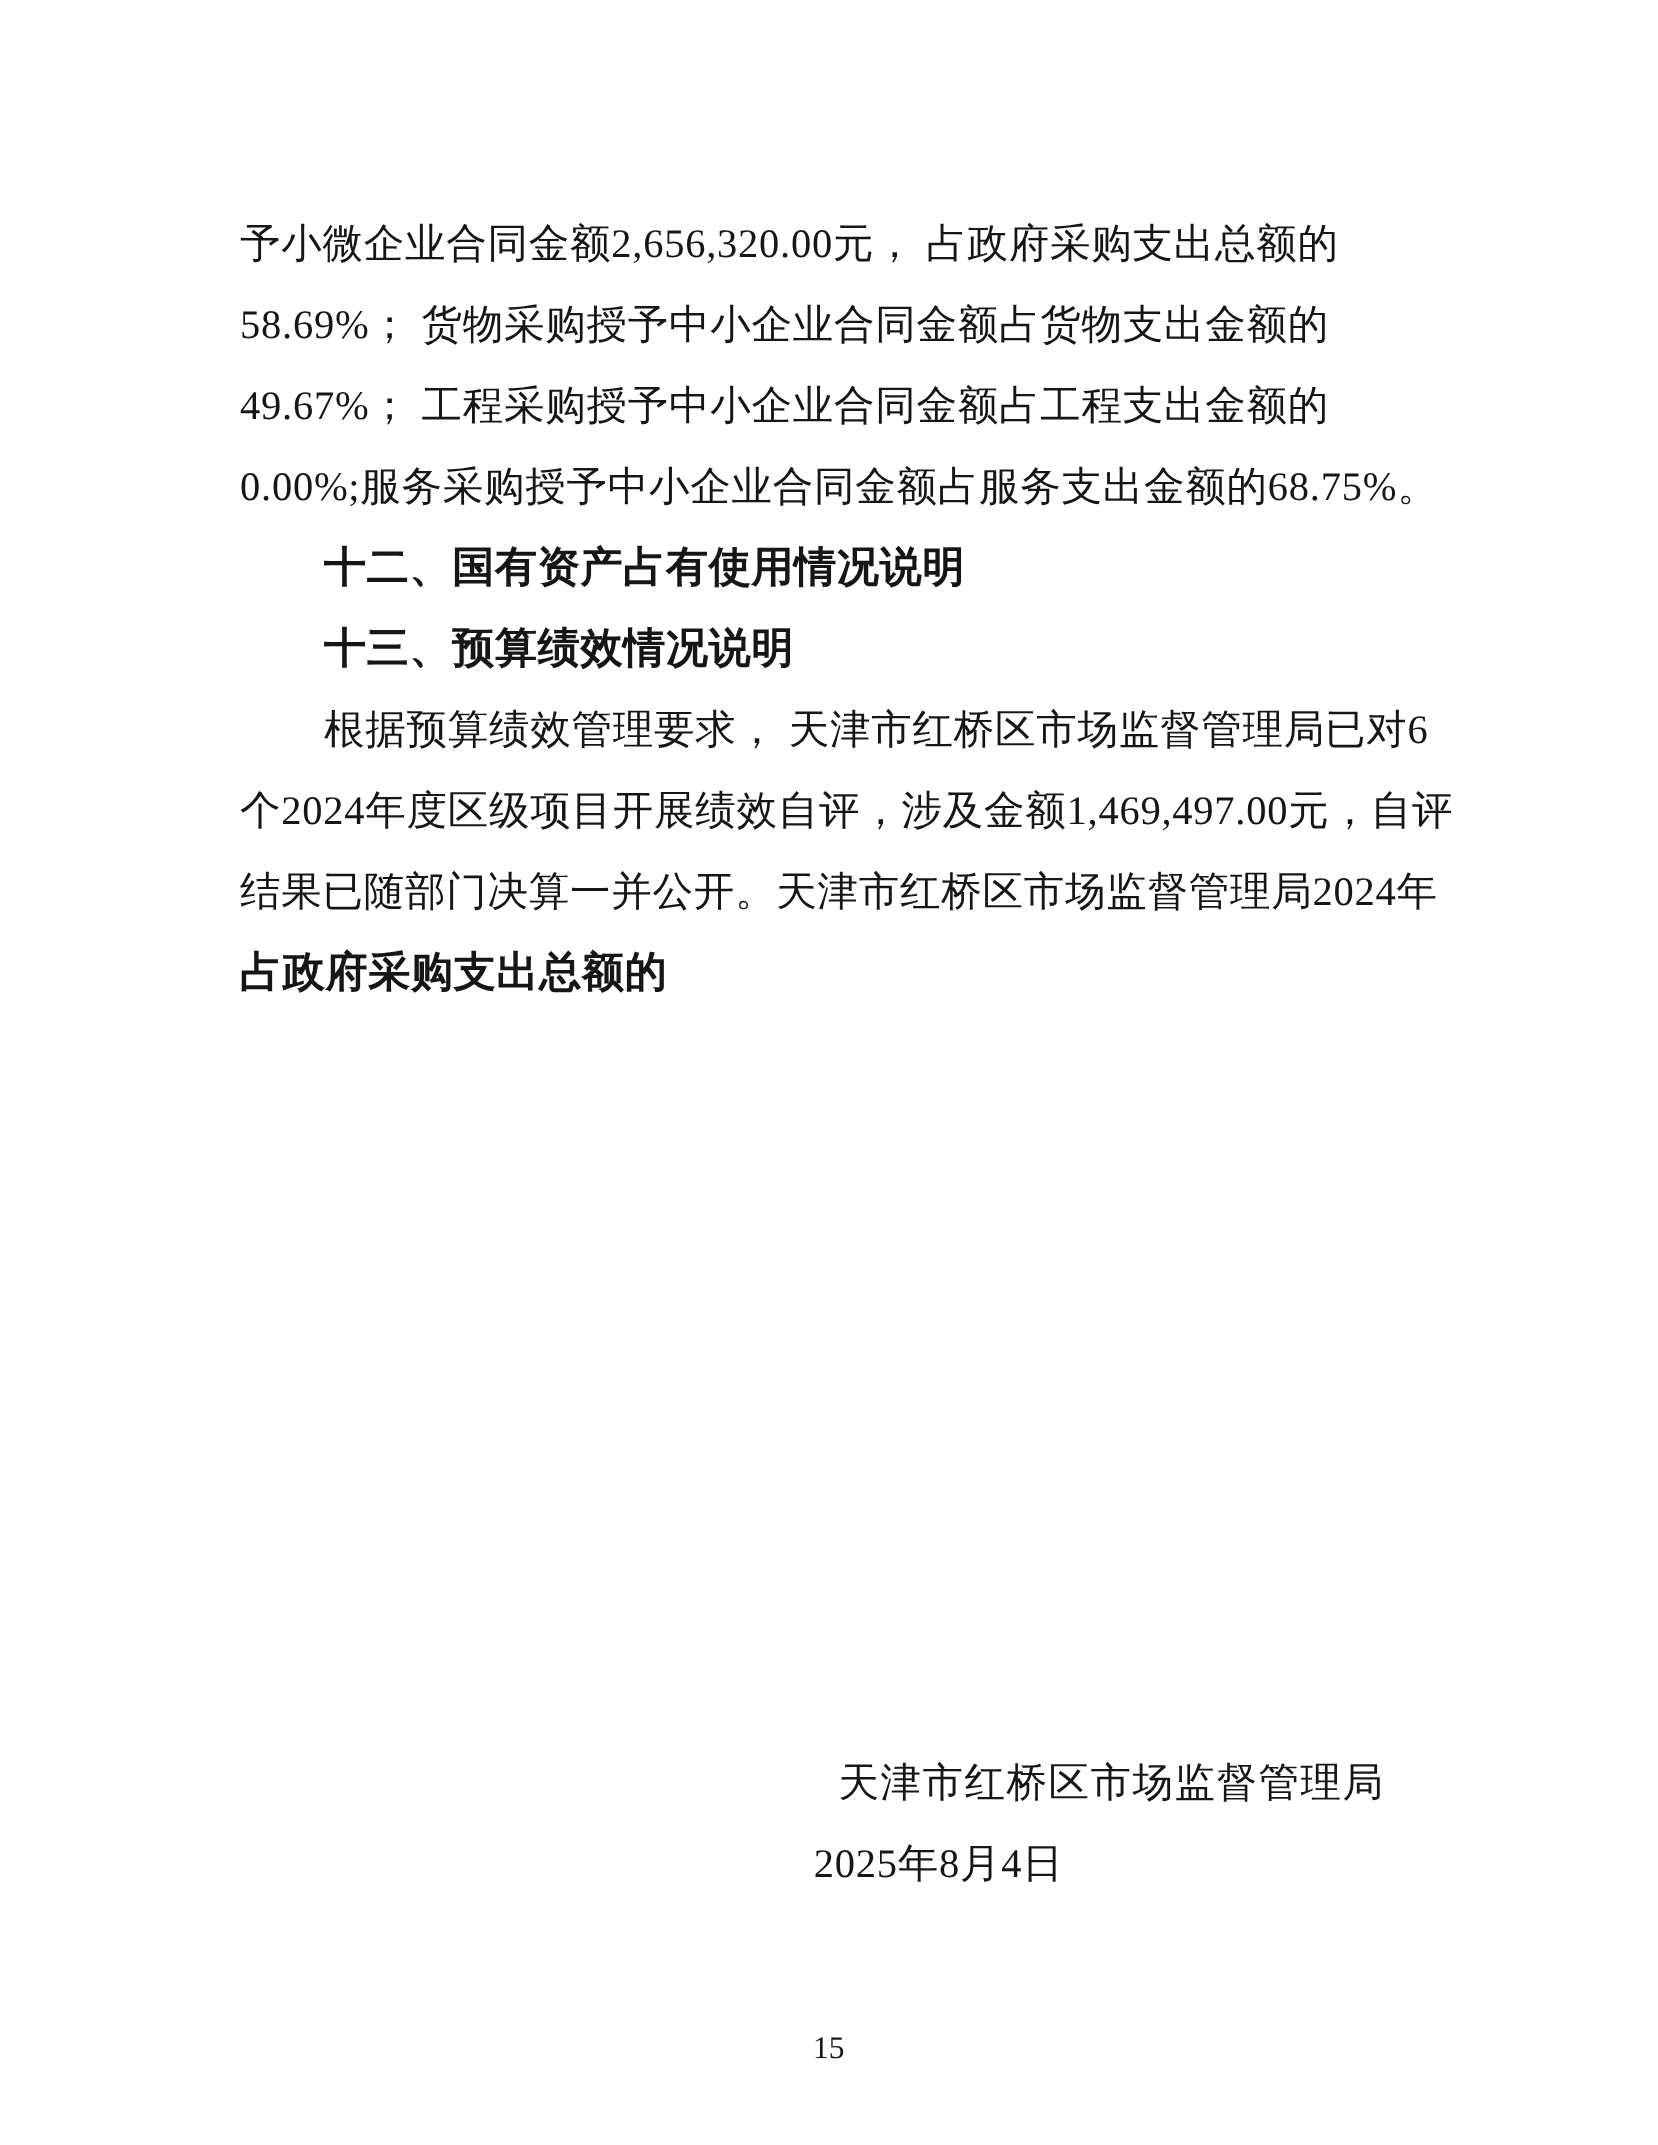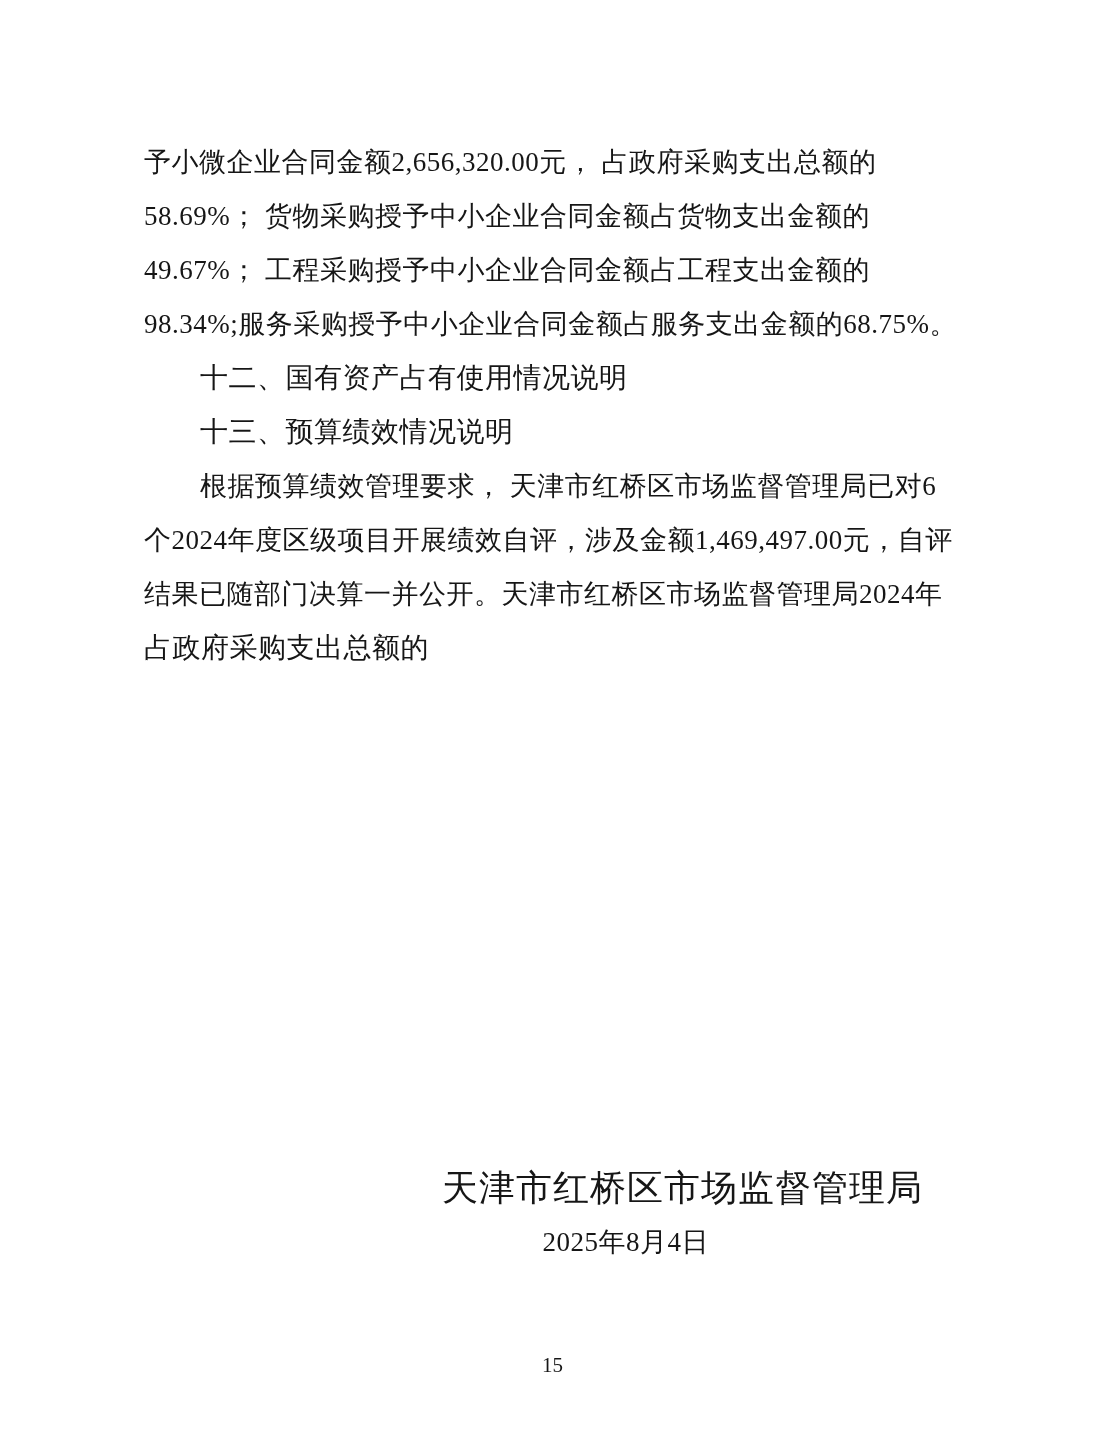--- a/index.html
+++ b/index.html
@@ -10,53 +10,53 @@
   .page {
     position: relative;
     width: 1105px;
     height: 1430px;
     background: #ffffff;
     overflow: hidden;
     color: #161616;
   }
   .content {
     position: absolute;
-    left: 144px;
+    left: 160px;
     top: 135px;
     width: 812px;
   }
   .line {
     height: 54px;
     line-height: 54px;
     white-space: nowrap;
     font-family: "Liberation Serif", "DejaVu Serif", serif;
     font-size: 27px;
     letter-spacing: 0.5px;
   }
   .line.ind {
     text-indent: 56px;
   }
   .line.heading {
     font-family: "Liberation Sans", "DejaVu Sans", sans-serif;
-    font-weight: 400;
+    font-weight: 700;
     font-size: 28px;
     letter-spacing: 0.5px;
   }
   .signature-org {
     position: absolute;
     top: 1161px;
     left: 0;
     width: 1105px;
     height: 54px;
     line-height: 54px;
     text-align: right;
     padding-right: 182px;
     box-sizing: border-box;
     font-family: "Liberation Serif", "DejaVu Serif", serif;
-    font-size: 36px;
+    font-size: 27px;
     letter-spacing: 1px;
     white-space: nowrap;
   }
   .signature-date {
     position: absolute;
     top: 1215px;
     left: 0;
     width: 972px;
     height: 54px;
     line-height: 54px;
@@ -85,21 +85,21 @@
 <body>
 
 <div class="page">
 
   <div class="content">
 
     <div>
       <div class="line">予小微企业合同金额2,656,320.00元， 占政府采购支出总额的</div>
       <div class="line">58.69%； 货物采购授予中小企业合同金额占货物支出金额的</div>
       <div class="line">49.67%； 工程采购授予中小企业合同金额占工程支出金额的</div>
-      <div class="line">98.34%;服务采购授予中小企业合同金额占服务支出金额的68.75%。</div>
+      <div class="line">0.00%;服务采购授予中小企业合同金额占服务支出金额的68.75%。</div>
     </div>
 
     <div class="line heading ind">十二、国有资产占有使用情况说明</div>
 
 
     <div class="line heading ind">十三、预算绩效情况说明</div>
 
     <div>
       <div class="line ind">根据预算绩效管理要求， 天津市红桥区市场监督管理局已对6</div>
       <div class="line">个2024年度区级项目开展绩效自评，涉及金额1,469,497.00元，自评</div>

